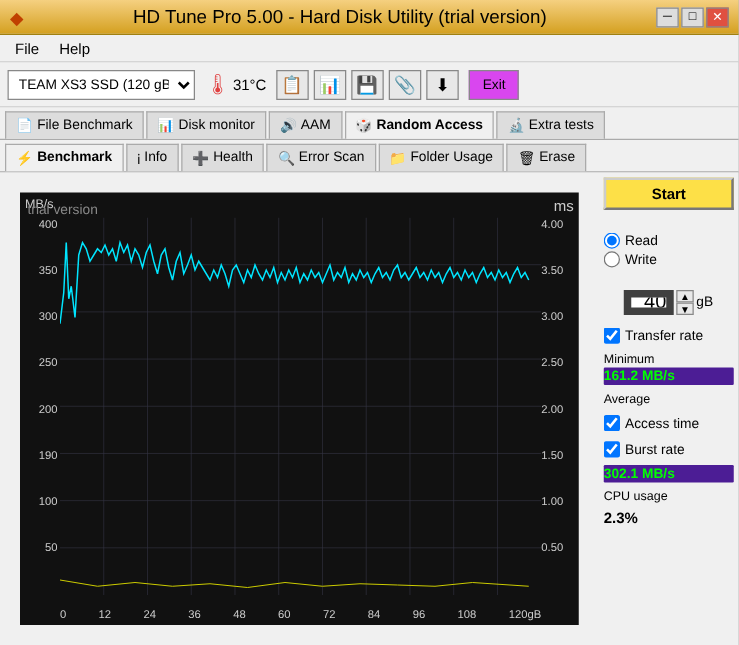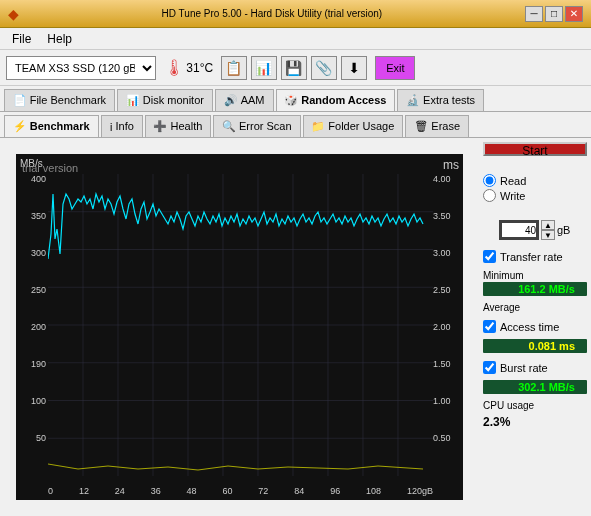--- a/index.html
+++ b/index.html
@@ -8,21 +8,21 @@
     
     .title-bar {
       background: linear-gradient(to bottom, #f5d080, #d4a020);
       height: 28px;
       display: flex;
       align-items: center;
       justify-content: space-between;
       padding: 0 8px;
       border-bottom: 1px solid #a08010;
     }
-    .title-text { font-size: 10px; font-weight: normal; color: #000; flex: 1; text-align: center; }
+    .title-text { font-size: 15px; font-weight: normal; color: #000; flex: 1; text-align: center; }
     .title-controls { display: flex; gap: 2px; }
     .title-btn {
       width: 18px; height: 16px; border: 1px solid #888; background: #ddd;
       font-size: 10px; cursor: pointer; display: flex; align-items: center; justify-content: center;
     }
     .title-btn.close { background: #e05040; color: white; }
     
     
     .menu-bar {
       background: #f0f0f0;
@@ -124,40 +124,40 @@
     
     
     .right-panel {
       width: 112px;
       padding: 4px;
       display: flex;
       flex-direction: column;
       gap: 4px;
     }
     .start-btn {
-      width: 100%; height: 14px; background: #b91c1c; border: 2px outset #ccc;
-      cursor: pointer; font-size: 12px; font-weight: normal;
+      width: 100%; height: 26px; background: #fde047; border: 2px outset #ccc;
+      cursor: pointer; font-size: 12px; font-weight: bold;
     }
     .radio-group { display: flex; flex-direction: column; gap: 2px; margin: 14px 0; }
     .radio-item { display: flex; align-items: center; gap: 4px; font-size: 11px; }
     .radio-item input { margin: 0; }
     .checkbox-item { display: flex; align-items: center; gap: 4px; font-size: 11px; margin: 2px 0; }
     .stroke-input-row { display: flex; align-items: center; gap: 2px; margin: 0 0 4px 16px; }
-    .stroke-input { width: 40px; height: 20px; border: 3px solid #404040; text-align: right; font-size: 10px; }
+    .stroke-input { width: 40px; height: 20px; border: 6px solid #404040; text-align: right; font-size: 16px; }
     .spin-buttons { display: flex; flex-direction: column; }
     .spin-btn { width: 14px; height: 10px; border: 1px solid #888; background: #e8e8e8; font-size: 8px; cursor: pointer; display: flex; align-items: center; justify-content: center; }
     .gB-label { font-size: 11px; }
     
     .checkbox-item input { margin: 0; }
     
     .stat-row { display: flex; flex-direction: column; gap: 1px; margin: 1px 0; }
     .stat-label { font-size: 10px; color: #000; }
     .stat-value {
-      background: #14532d; color: #fff; font-size: 11px; font-weight: bold;
-      padding: 1px 12px; text-align: right; border-radius: 1px;
+      background: #4c1d95; color: #fff; font-size: 11px; font-weight: bold;
+      padding: 1px 0; border-radius: 1px;
     }
     .stat-value.green { color: #00ff00; }
     .stat-value.yellow { color: #ffff00; }
   </style>
 </head>
 <body>
 
 <div class="title-bar">
   <span style="color:#c04000; font-size:14px;">◆</span>
   <span class="title-text">HD Tune Pro 5.00 - Hard Disk Utility (trial version)</span>
@@ -476,21 +476,20 @@
 
     <div class="stat-row">
       <span class="stat-label">Average</span>
     </div>
 
     <label class="checkbox-item">
       <input type="checkbox" checked="" style="">
       <span>Access time</span>
     </label>
 
-    <div class="stat-value yellow" style="margin: 0 0 2px 0;">0.081 ms</div>
 
     <label class="checkbox-item">
       <input type="checkbox" checked="" style="">
       <span>Burst rate</span>
     </label>
 
     <div class="stat-value green" style="margin: 0 0 2px 0;">302.1 MB/s</div>
 
     <div class="stat-label">CPU usage</div>
     <div class="stat-label" style="font-weight:bold; font-size:12px;">2.3%</div>

